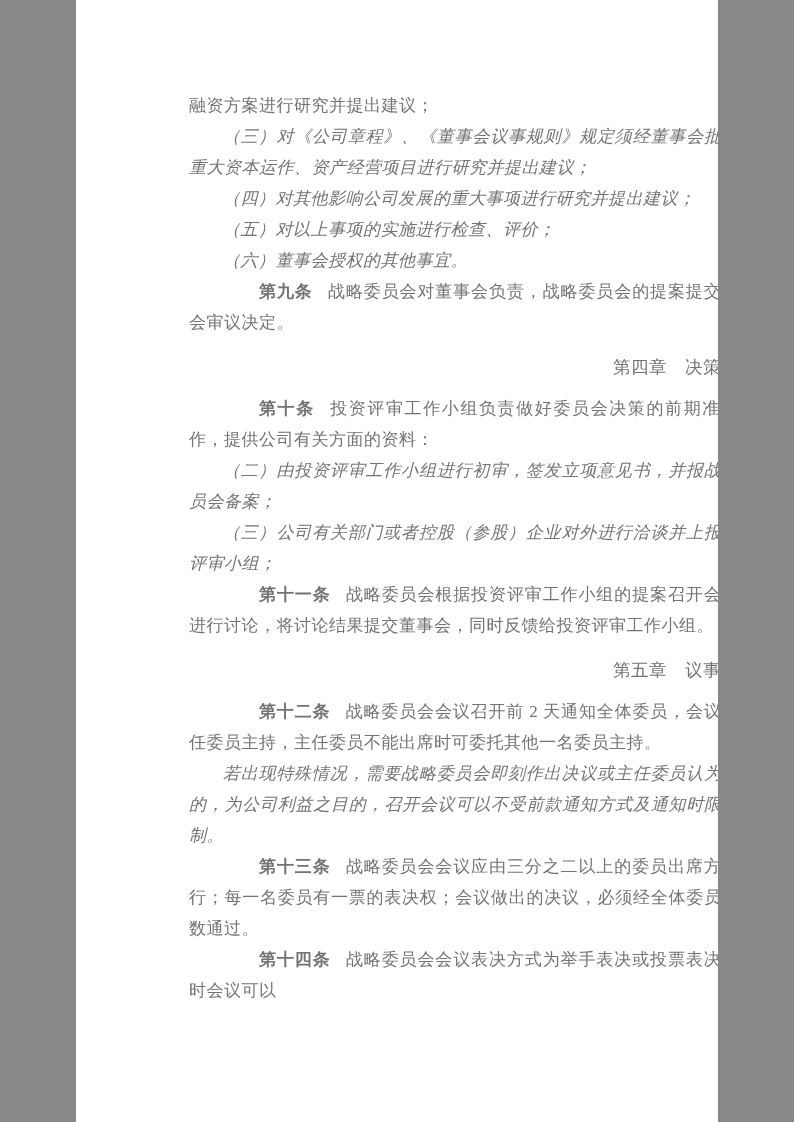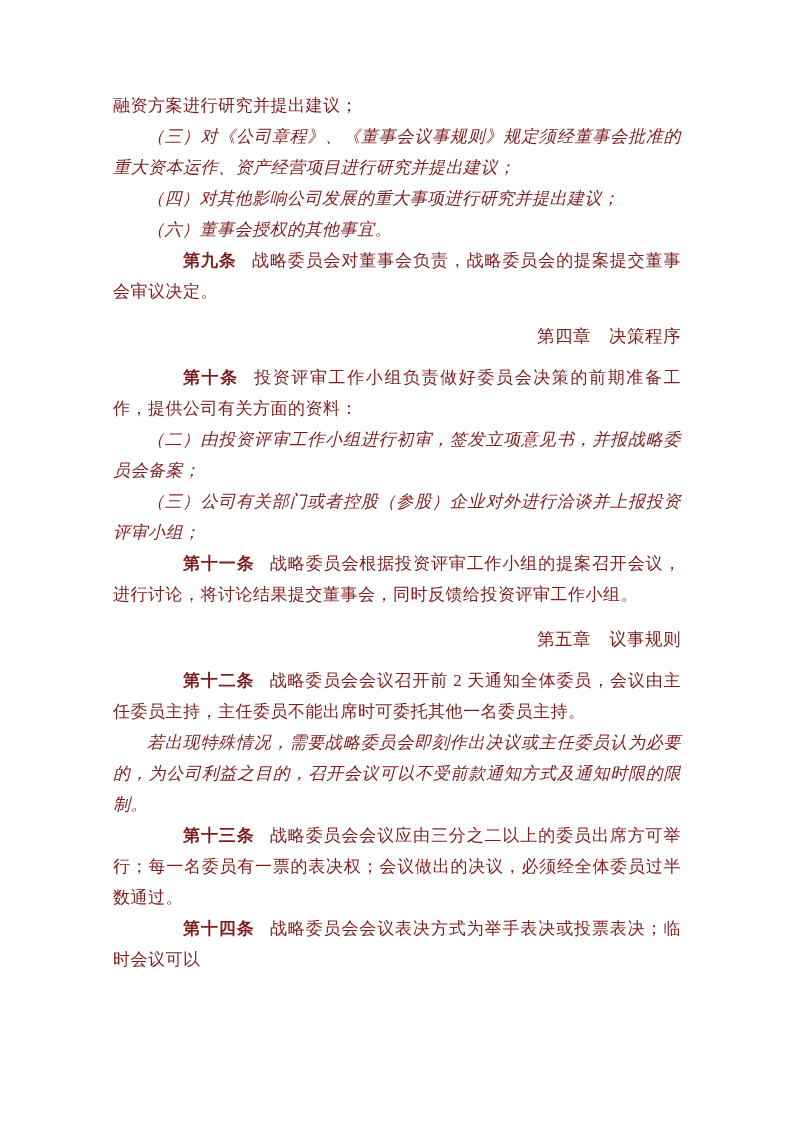--- a/index.html
+++ b/index.html
@@ -1,24 +1,24 @@
 <!DOCTYPE html>
 <html><head>
 <meta charset="utf-8">
 <style>
   * { margin: 0; padding: 0; box-sizing: border-box; }
   html, body { background: #888; }
   .page {
     position: relative;
-    width: 794px;
+    width: 642px;
     height: 1122px;
     margin: 0 auto;
     background: #ffffff;
     font-family: "Liberation Serif", "DejaVu Serif", serif;
-    color: #7f1d1d;
+    color: #737373;
     overflow: hidden;
   }
   .doc-body {
     position: absolute;
     top: 90px;
     left: 113px;
     width: 568px;
   }
   .para {
     font-size: 17px;
@@ -45,20 +45,21 @@
   }
 </style>
 </head>
 <body>
 
 <div class="page">
   <div class="doc-body">
       <p class="para">融资方案进行研究并提出建议；</p>
       <p class="para indent">（三）对《公司章程》、《董事会议事规则》规定须经董事会批准的重大资本运作、资产经营项目进行研究并提出建议；</p>
       <p class="para indent">（四）对其他影响公司发展的重大事项进行研究并提出建议；</p>
+      <p class="para indent">（五）对以上事项的实施进行检查、评价；</p>
       <p class="para indent">（六）董事会授权的其他事宜。</p>
       <p class="para article"><span class="art-num">第九条</span><span>战略委员会对董事会负责，战略委员会的提案提交董事会审议决定。</span></p>
       <p class="chapter-heading">第四章　决策程序</p>
       <p class="para article"><span class="art-num">第十条</span><span>投资评审工作小组负责做好委员会决策的前期准备工作，提供公司有关方面的资料：</span></p>
       <p class="para indent">（二）由投资评审工作小组进行初审，签发立项意见书，并报战略委员会备案；</p>
       <p class="para indent">（三）公司有关部门或者控股（参股）企业对外进行洽谈并上报投资评审小组；</p>
       <p class="para article"><span class="art-num">第十一条</span><span>战略委员会根据投资评审工作小组的提案召开会议，进行讨论，将讨论结果提交董事会，同时反馈给投资评审工作小组。</span></p>
       <p class="chapter-heading">第五章　议事规则</p>
       <p class="para article"><span class="art-num">第十二条</span><span>战略委员会会议召开前 2 天通知全体委员，会议由主任委员主持，主任委员不能出席时可委托其他一名委员主持。</span></p>
       <p class="para indent">若出现特殊情况，需要战略委员会即刻作出决议或主任委员认为必要的，为公司利益之目的，召开会议可以不受前款通知方式及通知时限的限制。</p>

